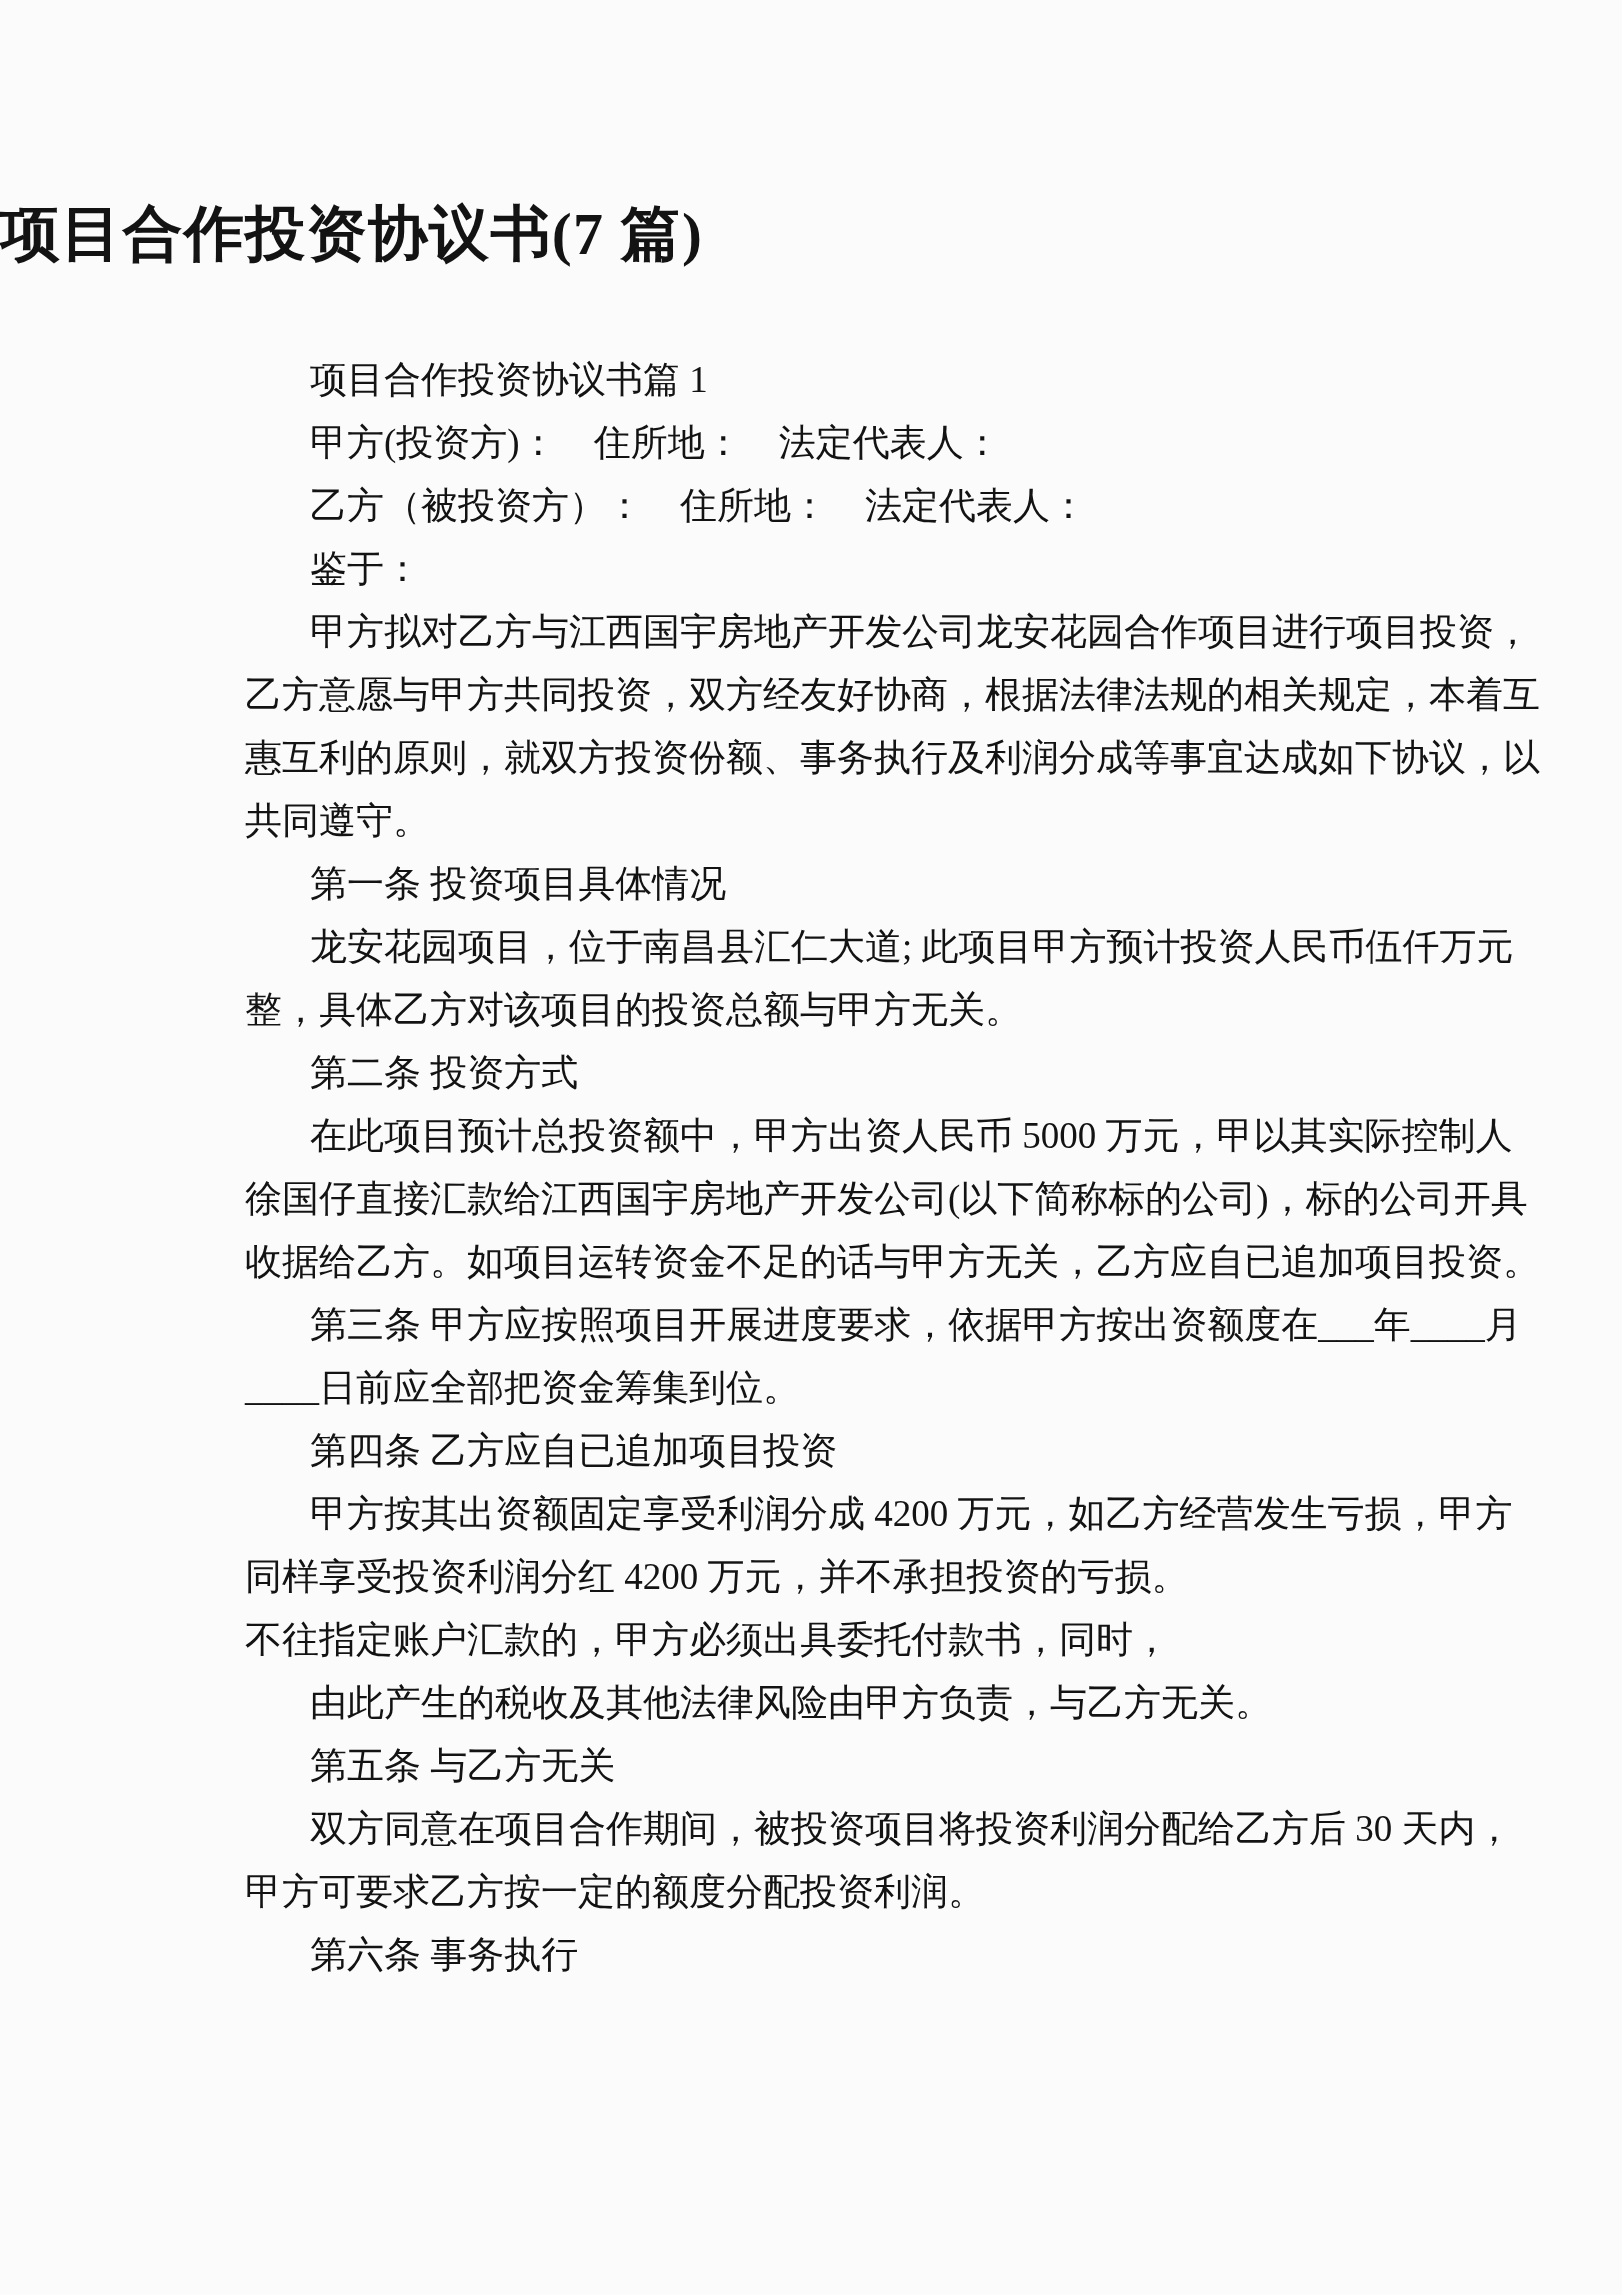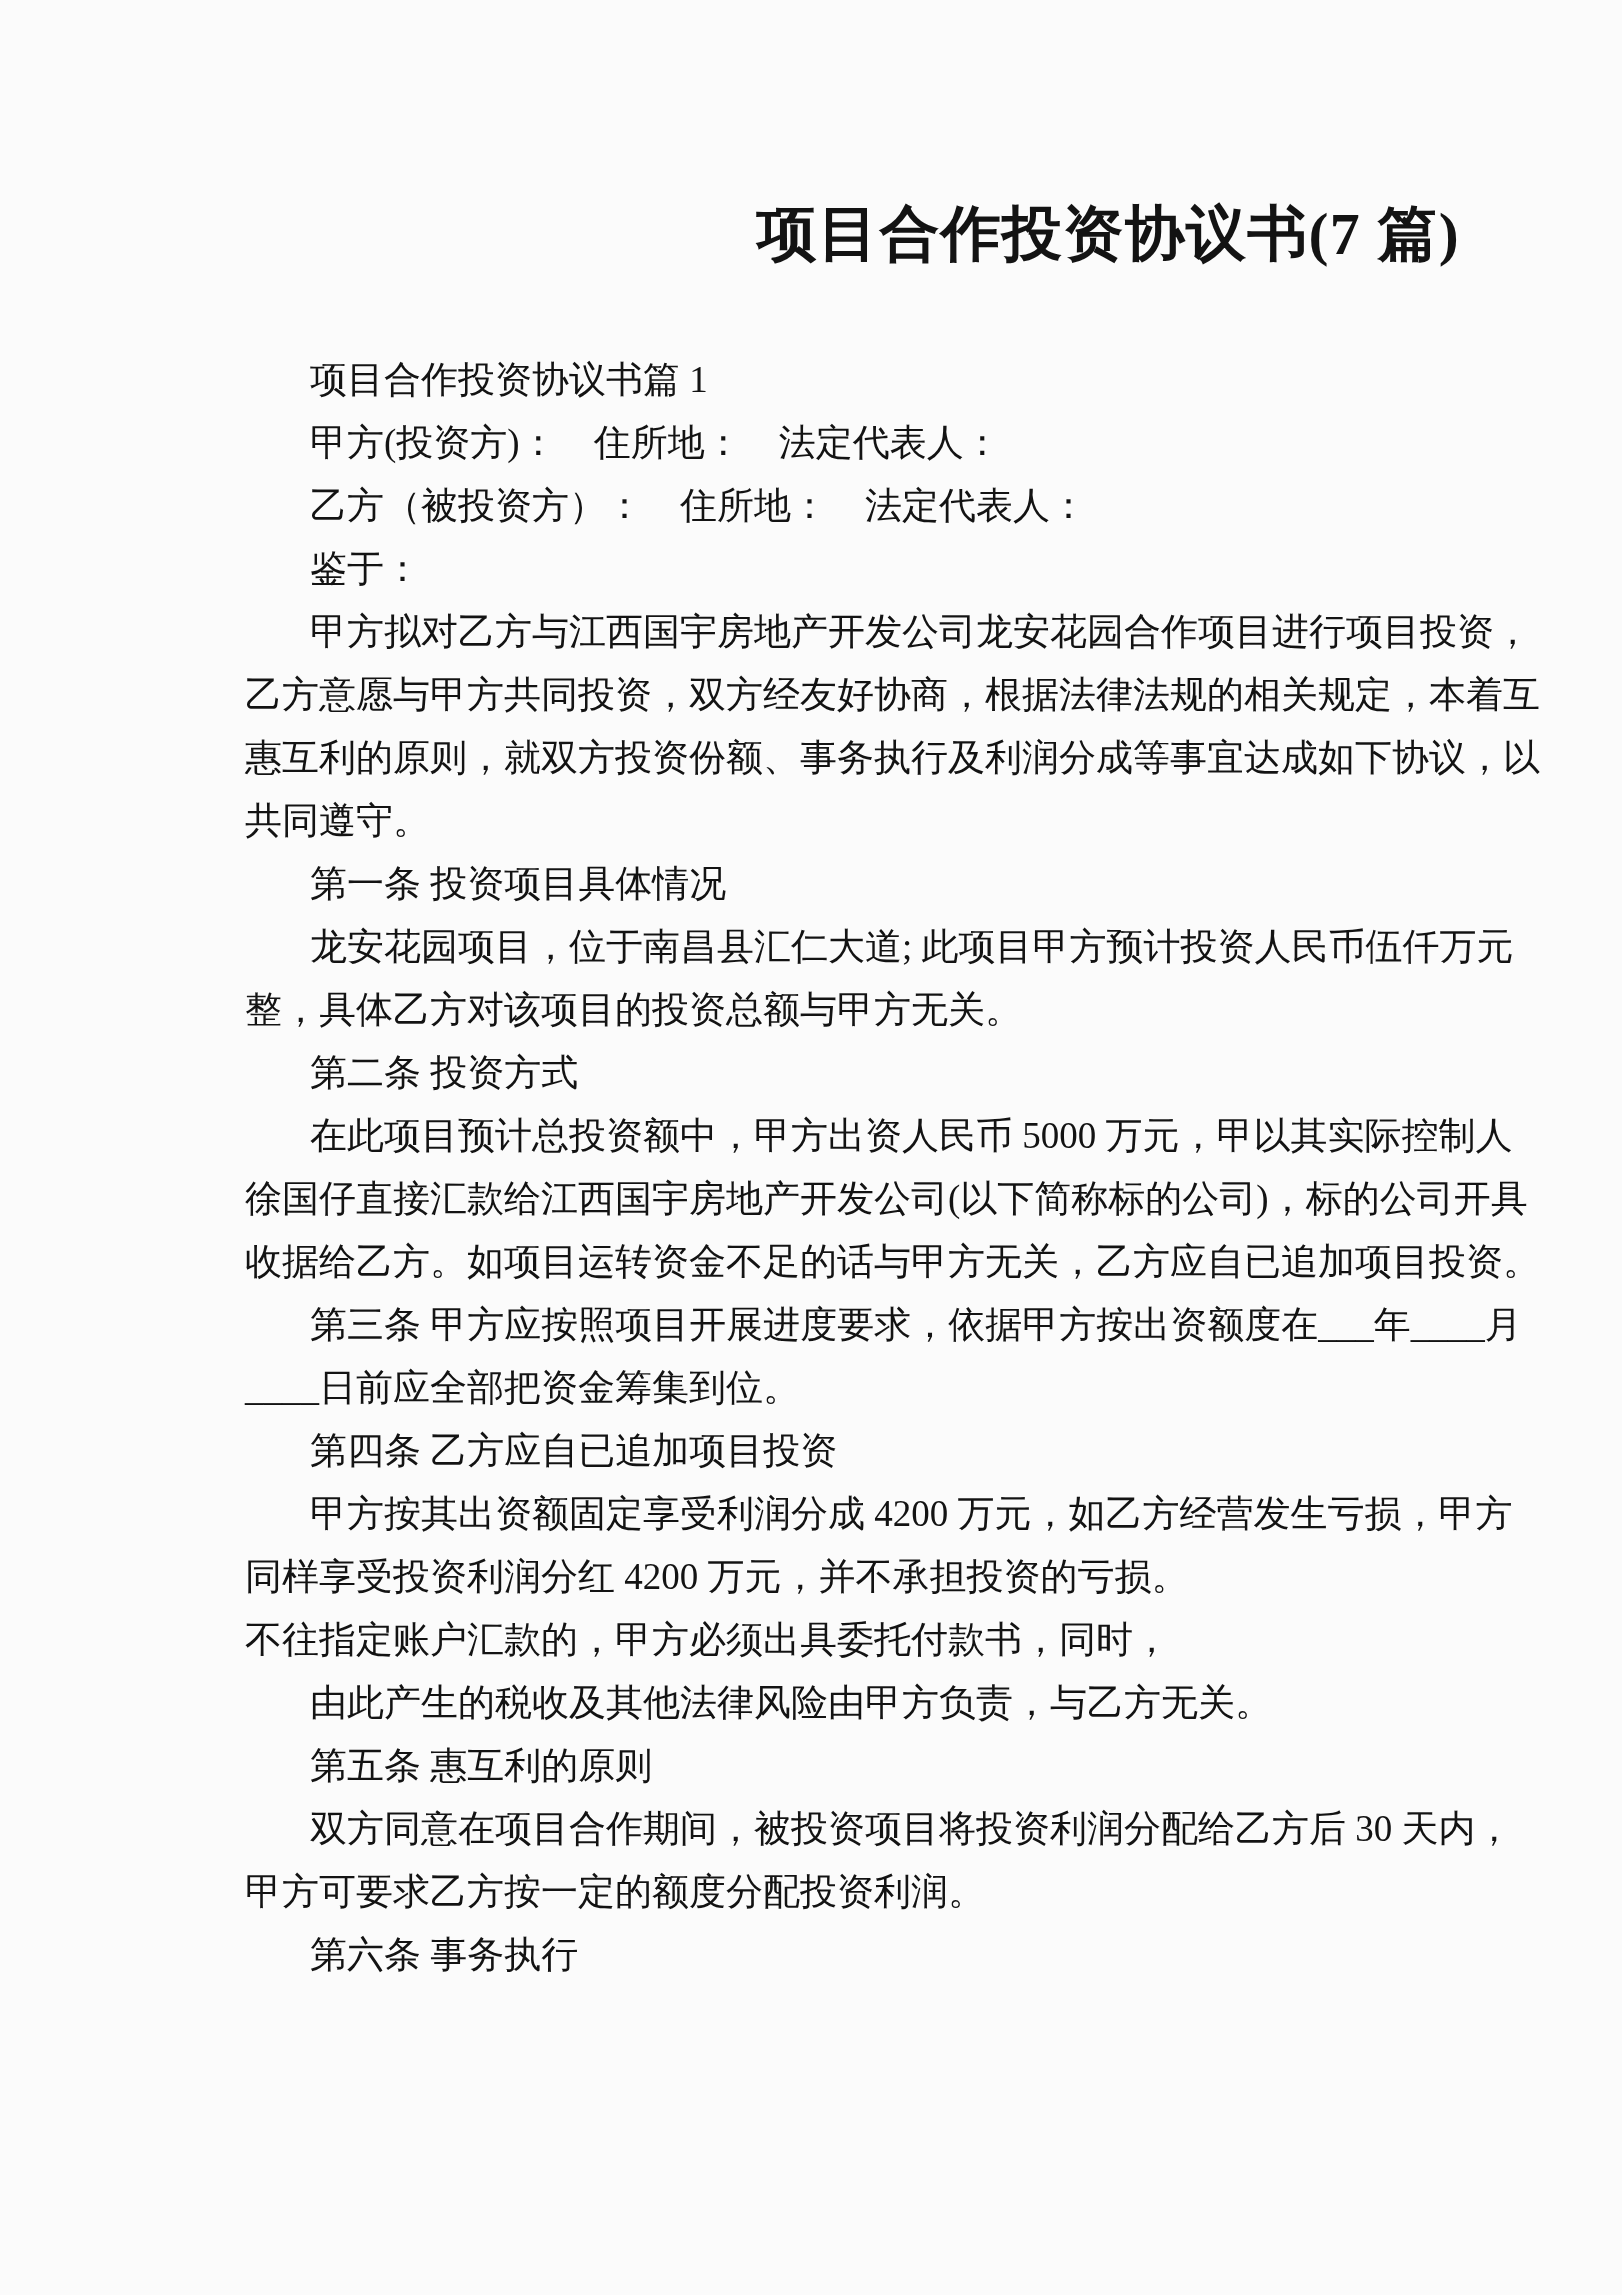--- a/index.html
+++ b/index.html
@@ -14,21 +14,21 @@
     background: #fbfbfb;
     overflow: hidden;
     font-family: "Liberation Serif", "DejaVu Serif", serif;
     color: #131313;
   }
   .doc-title {
     position: absolute;
     top: 194px;
     left: 0;
     width: 1460px;
-    text-align: right;
+    text-align: left;
     font-size: 60px;
     font-weight: bold;
     letter-spacing: 1.3px;
     white-space: pre;
   }
   .doc-body {
     position: absolute;
     top: 348px;
     left: 245px;
     width: 1171px;
@@ -65,19 +65,19 @@
       <div class="line indent">在此项目预计总投资额中，甲方出资人民币 5000 万元，甲以其实际控制人</div>
       <div class="line">徐国仔直接汇款给江西国宇房地产开发公司(以下简称标的公司)，标的公司开具</div>
       <div class="line">收据给乙方。如项目运转资金不足的话与甲方无关，乙方应自已追加项目投资。</div>
       <div class="line indent">第三条 甲方应按照项目开展进度要求，依据甲方按出资额度在___年____月</div>
       <div class="line">____日前应全部把资金筹集到位。</div>
       <div class="line indent">第四条 乙方应自已追加项目投资</div>
       <div class="line indent">甲方按其出资额固定享受利润分成 4200 万元，如乙方经营发生亏损，甲方</div>
       <div class="line">同样享受投资利润分红 4200 万元，并不承担投资的亏损。</div>
       <div class="line">不往指定账户汇款的，甲方必须出具委托付款书，同时，</div>
       <div class="line indent">由此产生的税收及其他法律风险由甲方负责，与乙方无关。</div>
-      <div class="line indent">第五条 惠互利的原则</div>
+      <div class="line indent">第五条 与乙方无关</div>
       <div class="line indent">双方同意在项目合作期间，被投资项目将投资利润分配给乙方后 30 天内，</div>
       <div class="line">甲方可要求乙方按一定的额度分配投资利润。</div>
       <div class="line indent">第六条 事务执行</div>
     </div>
 </div>
 
 
 </body></html>

